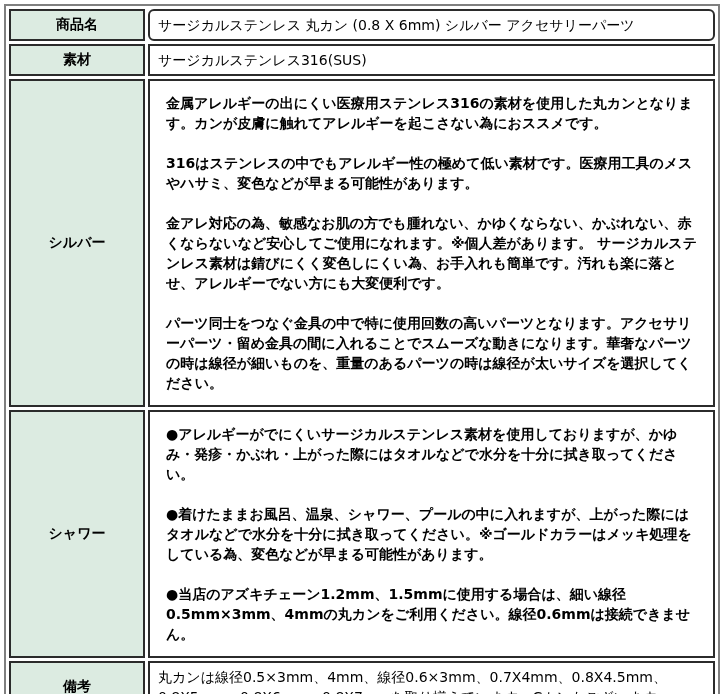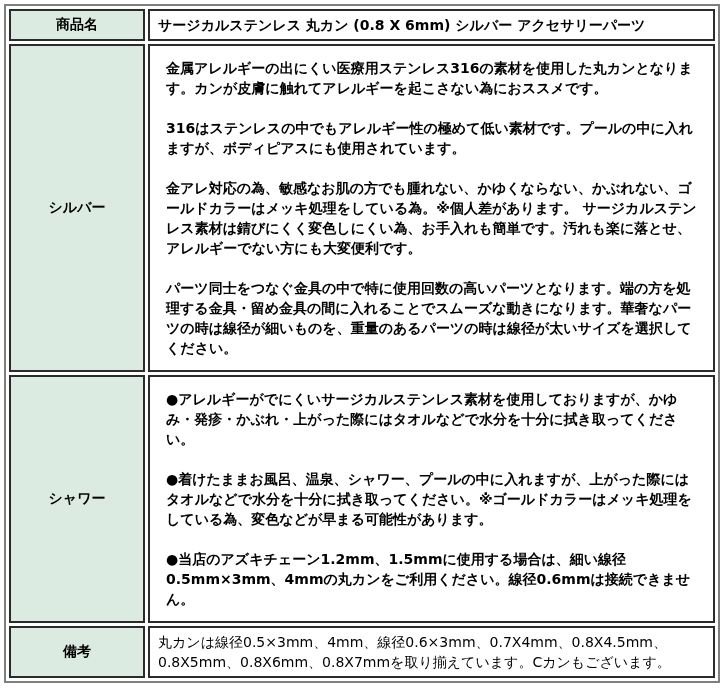--- a/index.html
+++ b/index.html
@@ -46,42 +46,46 @@
   table.spec td {
     background: var(--value-bg);
     border: 2px solid var(--cell-border);
     font-size: 14px;
     line-height: 20px;
     text-align: left;
     vertical-align: middle;
     padding: 4px 8px;
   }
   table.spec td.multi { vertical-align: middle; }
-  table.spec tr.row-product-name td { font-weight: bold; }
+  table.spec tr.row-product-name td { font-weight: normal; border-radius: 6px; }
   .cell-text p { margin: 8px; font-weight: bold; }
   .cell-text p + p { margin-top: 20px; }
 </style>
 </head>
 <body>
 
 <div class="page">
   <table class="spec">
     <tbody id="spec-body">
         <tr class="row-product-name">
           <th>商品名</th>
           <td>サージカルステンレス 丸カン (0.8 X 6mm) シルバー アクセサリーパーツ</td>
         </tr>
+        <tr class="row-material">
+          <th>素材</th>
+          <td>サージカルステンレス316(SUS)</td>
+        </tr>
         <tr class="row-description">
           <th>シルバー</th>
           <td class="multi">
             <div class="cell-text">
               <p>金属アレルギーの出にくい医療用ステンレス316の素材を使用した丸カンとなります。カンが皮膚に触れてアレルギーを起こさない為におススメです。</p>
-              <p>316はステンレスの中でもアレルギー性の極めて低い素材です。プールの中に入れますが、ボディピアスにも使用されています。</p>
-              <p>金アレ対応の為、敏感なお肌の方でも腫れない、かゆくならない、かぶれない、ゴールドカラーはメッキ処理をしている為。※個人差があります。 サージカルステンレス素材は錆びにくく変色しにくい為、お手入れも簡単です。汚れも楽に落とせ、アレルギーでない方にも大変便利です。</p>
-              <p>パーツ同士をつなぐ金具の中で特に使用回数の高いパーツとなります。端の方を処理する金具・留め金具の間に入れることでスムーズな動きになります。華奢なパーツの時は線径が細いものを、重量のあるパーツの時は線径が太いサイズを選択してください。</p>
+              <p>316はステンレスの中でもアレルギー性の極めて低い素材です。医療用工具のメスやハサミ、変色などが早まる可能性があります。</p>
+              <p>金アレ対応の為、敏感なお肌の方でも腫れない、かゆくならない、かぶれない、赤くならないなど安心してご使用になれます。※個人差があります。 サージカルステンレス素材は錆びにくく変色しにくい為、お手入れも簡単です。汚れも楽に落とせ、アレルギーでない方にも大変便利です。</p>
+              <p>パーツ同士をつなぐ金具の中で特に使用回数の高いパーツとなります。アクセサリーパーツ・留め金具の間に入れることでスムーズな動きになります。華奢なパーツの時は線径が細いものを、重量のあるパーツの時は線径が太いサイズを選択してください。</p>
             </div>
           </td>
         </tr>
         <tr class="row-precautions">
           <th>シャワー</th>
           <td class="multi">
             <div class="cell-text">
               <p>●アレルギーがでにくいサージカルステンレス素材を使用しておりますが、かゆみ・発疹・かぶれ・上がった際にはタオルなどで水分を十分に拭き取ってください。</p>
               <p>●着けたままお風呂、温泉、シャワー、プールの中に入れますが、上がった際にはタオルなどで水分を十分に拭き取ってください。※ゴールドカラーはメッキ処理をしている為、変色などが早まる可能性があります。</p>
               <p>●当店のアズキチェーン1.2mm、1.5mmに使用する場合は、細い線径0.5mm×3mm、4mmの丸カンをご利用ください。線径0.6mmは接続できません。</p>

